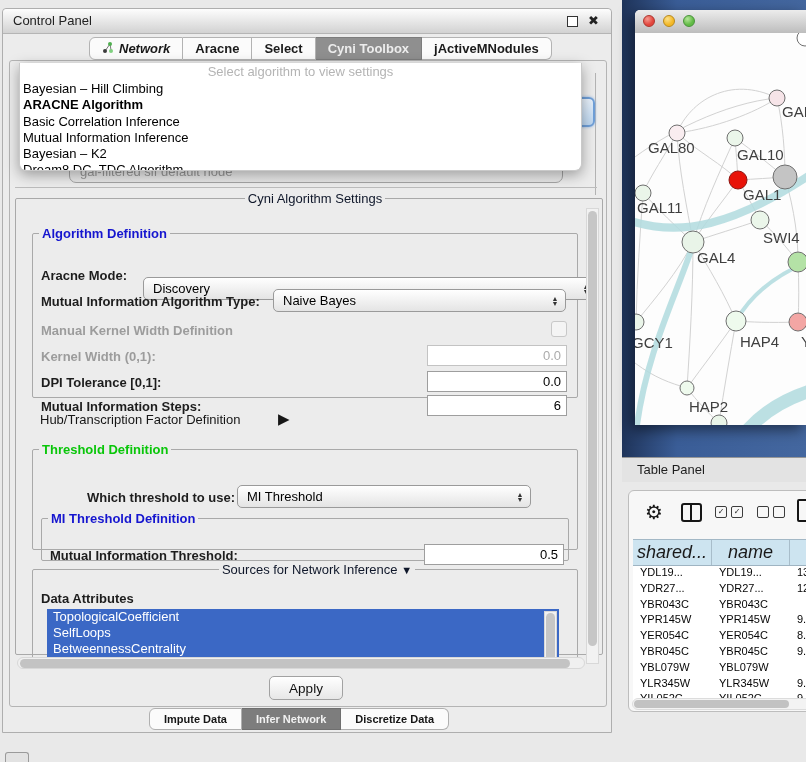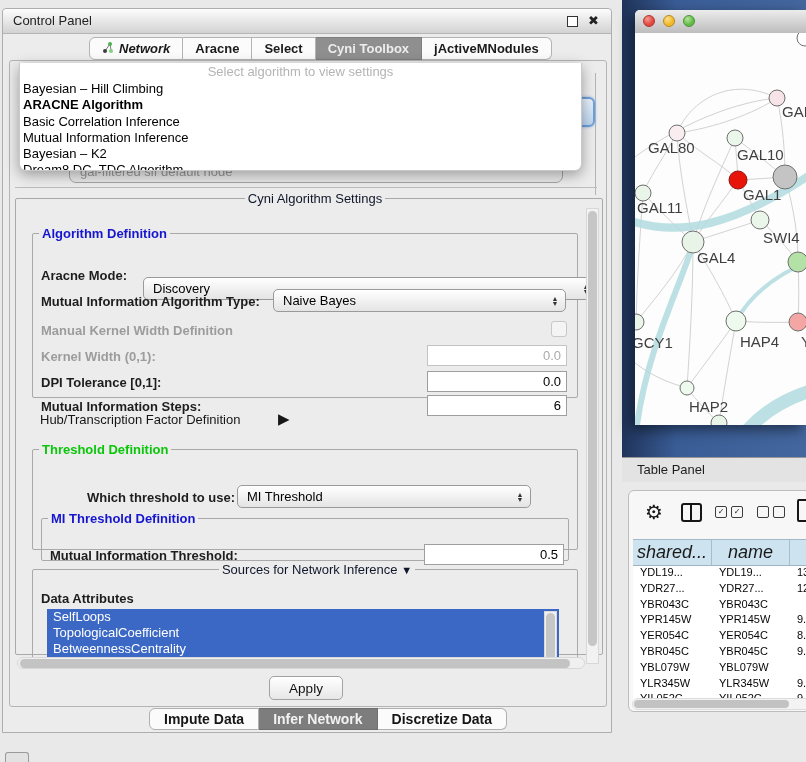--- a/index.html
+++ b/index.html
@@ -81,21 +81,21 @@
 
   .srclist{position:absolute;background:#fff;overflow:hidden;}
   .srcitem{height:16px;line-height:16px;background:#3b68c5;color:#fff;padding-left:6px;}
 
   .apply{left:266px;top:667px;width:72px;height:22px;border:1px solid #a2a2a2;border-radius:5px;
       background:linear-gradient(#ffffff,#e7e7e7);font-size:13.5px;color:#111;
       display:flex;align-items:center;justify-content:center;}
 
   .btabbar{left:146px;top:699px;height:22px;display:flex;}
   .btab{background:#fbfbfb;border:1px solid #b0b0b0;border-left:none;padding:0 14px;
-      display:flex;align-items:center;font-size:14px;font-weight:600;color:#161616;white-space:nowrap;}
+      display:flex;align-items:center;font-size:11px;font-weight:600;color:#161616;white-space:nowrap;}
   .btab:first-child{border-left:1px solid #b0b0b0;border-radius:6px 0 0 6px;}
   .btab:last-child{border-radius:0 6px 6px 0;}
   .btab.sel{background:#7d7d7d;color:#f2f2f2;border-color:#6f6f6f;}
 
   .corner-frag{left:5px;top:752px;width:22px;height:10px;border:1px solid #9a9a9a;border-bottom:none;
       border-radius:3px 3px 0 0;background:#e2e2e2;}
 
   
   .desktop{left:622px;top:0;width:184px;height:457px;
       background:linear-gradient(to right,#1f345a,#3a5d97 30%,#44679f);}
@@ -238,22 +238,22 @@
       </fieldset>
     </fieldset>
 
     <fieldset style="left:16px;top:356px;width:546px;height:100px;overflow:hidden;padding-left:12px;">
       <legend class="plain">
         <span>Sources for Network Inference</span>
         <span style="font-size:11px;">▼</span>
       </legend>
       <span class="lbl" style="left:8px;top:14px;">Data Attributes</span>
       <div class="srclist" style="left:14px;top:32px;width:512px;height:64px;">
+        <div class="srcitem">TopologicalCoefficient</div>
         <div class="srcitem">SelfLoops</div>
-        <div class="srcitem">TopologicalCoefficient</div>
         <div class="srcitem">BetweennessCentrality</div>
         <div class="srcitem">gal4RGexp</div>
         <div class="abs vscroll" style="right:2px;top:2px;width:13px;height:60px;">
           <div class="vthumb" style="top:1px;height:54px;"></div>
         </div>
       </div>
     </fieldset>
 
     <div class="abs vscroll" style="left:570px;top:2px;width:13px;height:456px;">
       <div class="vthumb" style="top:2px;height:435px;"></div>

